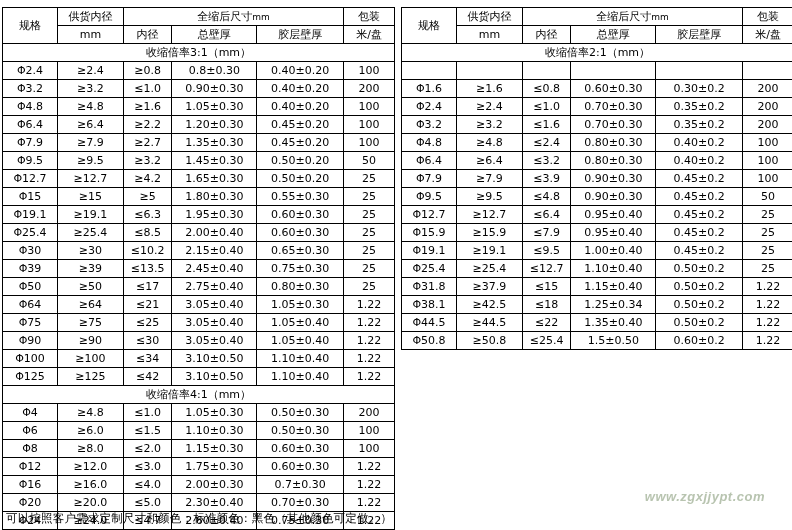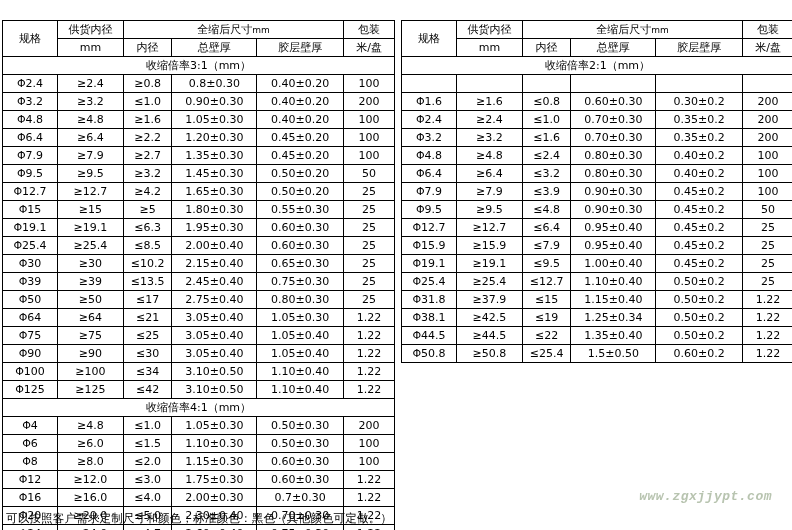--- a/index.html
+++ b/index.html
@@ -14,21 +14,21 @@
     font-size: 11px;
     color: #000000;
     overflow: hidden;
     position: relative;
   }
   .sheet {
     width: 792px;
     height: 530px;
     position: relative;
     box-sizing: border-box;
-    padding: 20px 2px 0 2px;
+    padding: 7px 2px 0 2px;
   }
   table.spec {
     border-collapse: collapse;
     table-layout: fixed;
     width: 100%;
   }
   table.spec td, table.spec th {
     border: 1px solid #000000;
     text-align: center;
     vertical-align: middle;
@@ -58,23 +58,23 @@
   }
   .footnote {
     position: absolute;
     left: 6px;
     bottom: 4px;
     font-size: 11.5px;
     letter-spacing: 0.2px;
   }
   .watermark {
     position: absolute;
-    right: 20px;
+    right: 27px;
     bottom: 26px;
-    font-family: Liberation Mono, monospace;
+    font-family: Liberation Sans, sans-serif;
     font-size: 13px;
     font-style: italic;
     font-weight: bold;
     color: #b8c4b0;
     letter-spacing: 0.5px;
   }
   .tbl-wrap {
     display: flex;
     align-items: flex-start;
   }
@@ -464,21 +464,21 @@
               <td>Φ31.8</td>
               <td>≥37.9</td>
               <td>≤15</td>
               <td>1.15±0.40</td>
               <td>0.50±0.2</td>
               <td>1.22</td>
             </tr>
           <tr>
               <td>Φ38.1</td>
               <td>≥42.5</td>
-              <td>≤19</td>
+              <td>≤18</td>
               <td>1.25±0.34</td>
               <td>0.50±0.2</td>
               <td>1.22</td>
             </tr>
           <tr>
               <td>Φ44.5</td>
               <td>≥44.5</td>
               <td>≤22</td>
               <td>1.35±0.40</td>
               <td>0.50±0.2</td>

